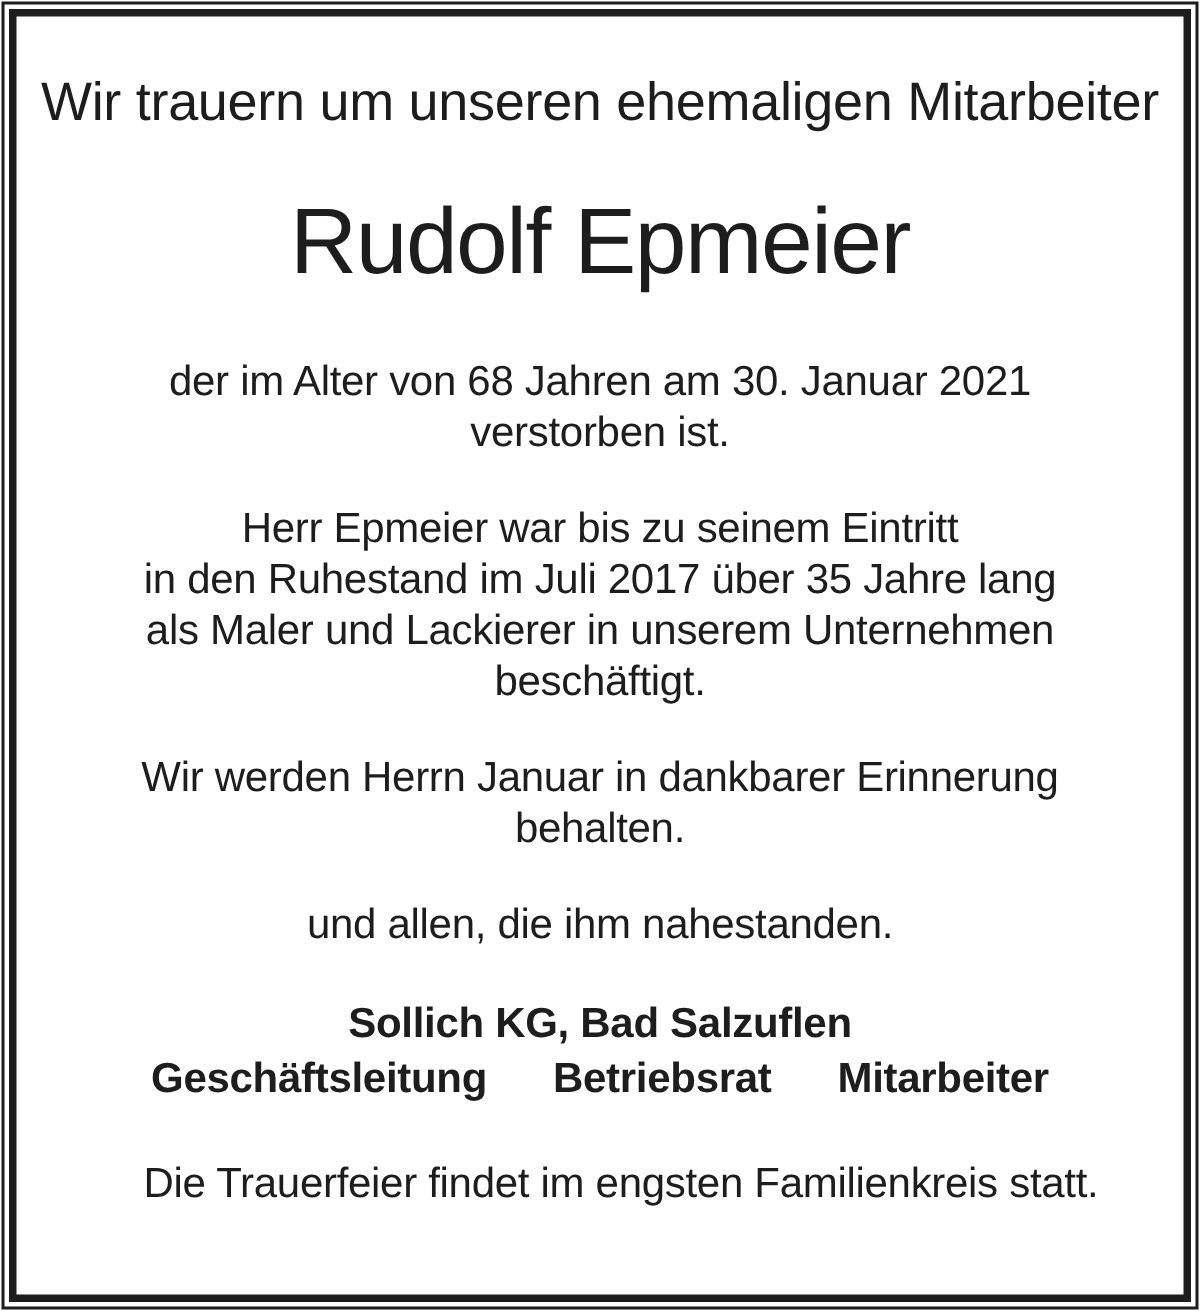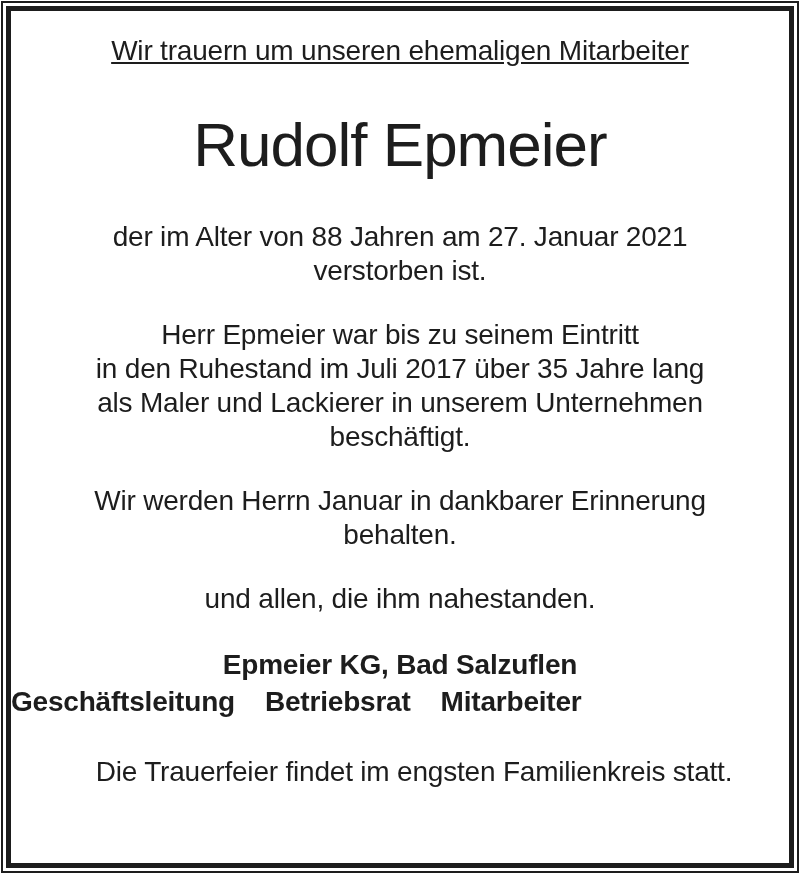--- a/index.html
+++ b/index.html
@@ -29,24 +29,23 @@
     height: 100%;
     border: 5px solid var(--ink);
     background: var(--paper);
     text-align: center;
     font-family: "Liberation Sans", sans-serif;
     color: var(--ink);
     letter-spacing: -0.2px;
     overflow: hidden;
   }
   .intro {
-    margin-top: 23px;
-    font-size: 28px;
+    margin-top: 40px;
+    font-size: 36px;
     line-height: 34px;
-    text-decoration: underline;
   }
   .name {
     margin: 36px 0 0 0;
     font-size: 62px;
     line-height: 82px;
     font-weight: 400;
     letter-spacing: -1px;
   }
   .block {
     font-size: 28px;
@@ -55,60 +54,60 @@
   .death       { margin-top: 34px; }
   .career      { margin-top: 30px; }
   .remembrance { margin-top: 30px; }
   .condolence  { margin-top: 30px; }
   .company-block {
     margin-top: 32px;
     font-weight: 700;
   }
   .signatories {
     display: flex;
-    justify-content: flex-start;
-    gap: 30px;
+    justify-content: center;
+    gap: 44px;
     margin-top: 3px;
   }
   .funeral { margin-top: 36px; padding-left: 28px; }
 </style>
 </head>
 <body>
 
 <div class="page">
   <div class="frame-outer">
     <div class="frame-inner">
 
       <div class="intro">Wir trauern um unseren ehemaligen Mitarbeiter</div>
 
       <div class="name">Rudolf Epmeier</div>
 
       <div class="block death">
-        <div>der im Alter von 88 Jahren am 27. Januar 2021</div>
+        <div>der im Alter von 68 Jahren am 30. Januar 2021</div>
         <div>verstorben ist.</div>
       </div>
 
       <div class="block career">
         <div>Herr Epmeier war bis zu seinem Eintritt</div>
         <div>in den Ruhestand im Juli 2017 über 35 Jahre lang</div>
         <div>als Maler und Lackierer in unserem Unternehmen</div>
         <div>beschäftigt.</div>
       </div>
 
       <div class="block remembrance">
         <div>Wir werden Herrn Januar in dankbarer Erinnerung</div>
         <div>behalten.</div>
       </div>
 
       <div class="block condolence">
         <div>und allen, die ihm nahestanden.</div>
       </div>
 
       <div class="block company-block">
-        <div>Epmeier KG, Bad Salzuflen</div>
+        <div>Sollich KG, Bad Salzuflen</div>
         <div class="signatories">
           <span>Geschäftsleitung</span>
           <span>Betriebsrat</span>
           <span>Mitarbeiter</span>
         </div>
       </div>
 
       <div class="block funeral">Die Trauerfeier findet im engsten Familienkreis statt.</div>
 
     </div>

